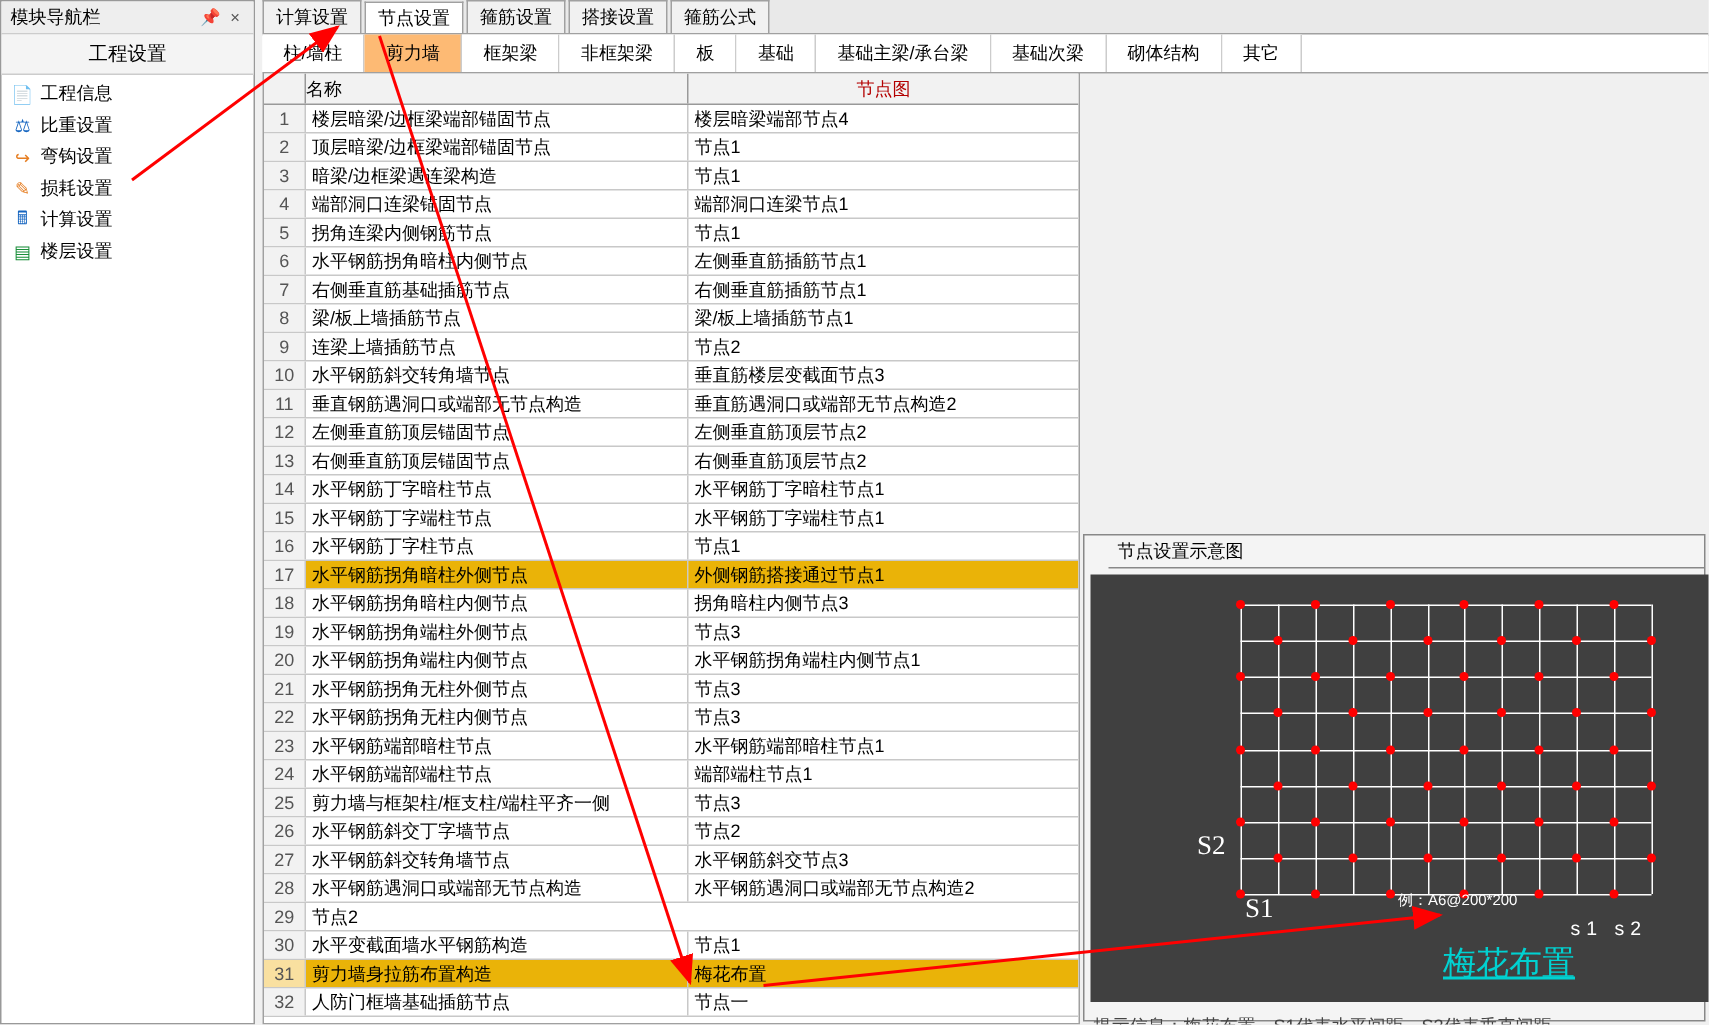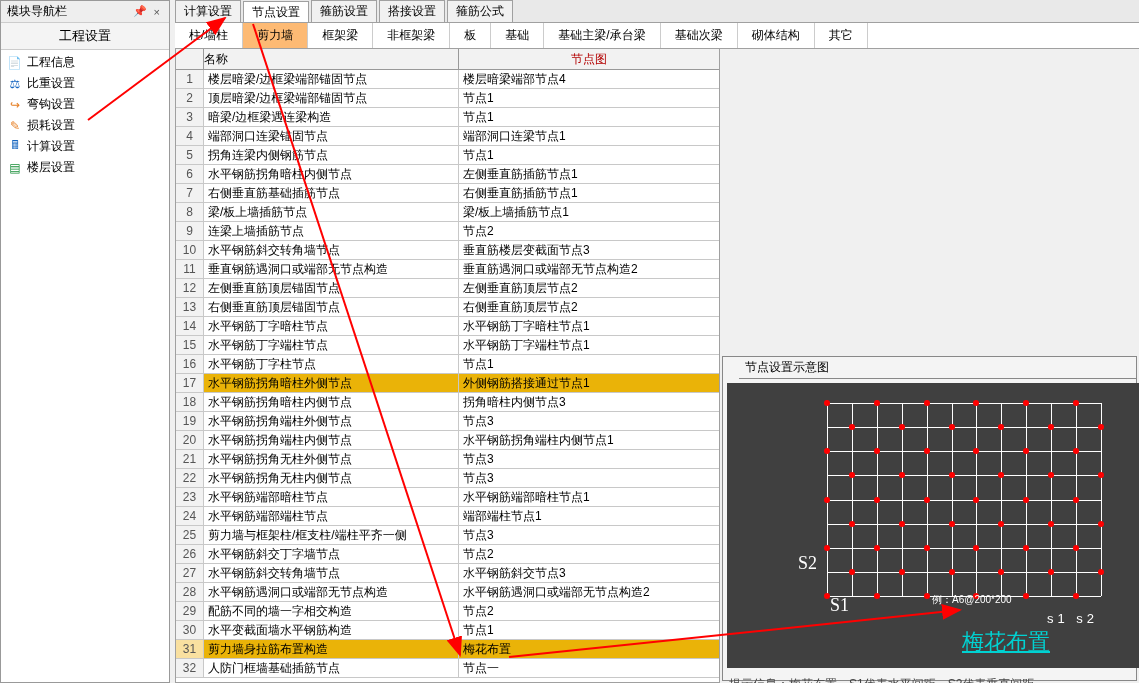--- a/index.html
+++ b/index.html
@@ -456,21 +456,20 @@
           <div class="col-name">水平钢筋斜交转角墙节点</div>
           <div class="col-img">水平钢筋斜交节点3</div>
         </div>
         <div class="grid-row">
           <div class="col-num">28</div>
           <div class="col-name">水平钢筋遇洞口或端部无节点构造</div>
           <div class="col-img">水平钢筋遇洞口或端部无节点构造2</div>
         </div>
         <div class="grid-row">
           <div class="col-num">29</div>
-          <div class="col-name">配筋不同的墙一字相交构造</div>
           <div class="col-img">节点2</div>
         </div>
         <div class="grid-row">
           <div class="col-num">30</div>
           <div class="col-name">水平变截面墙水平钢筋构造</div>
           <div class="col-img">节点1</div>
         </div>
         <div class="grid-row hl sel">
           <div class="col-num">31</div>
           <div class="col-name">剪力墙身拉筋布置构造</div>

